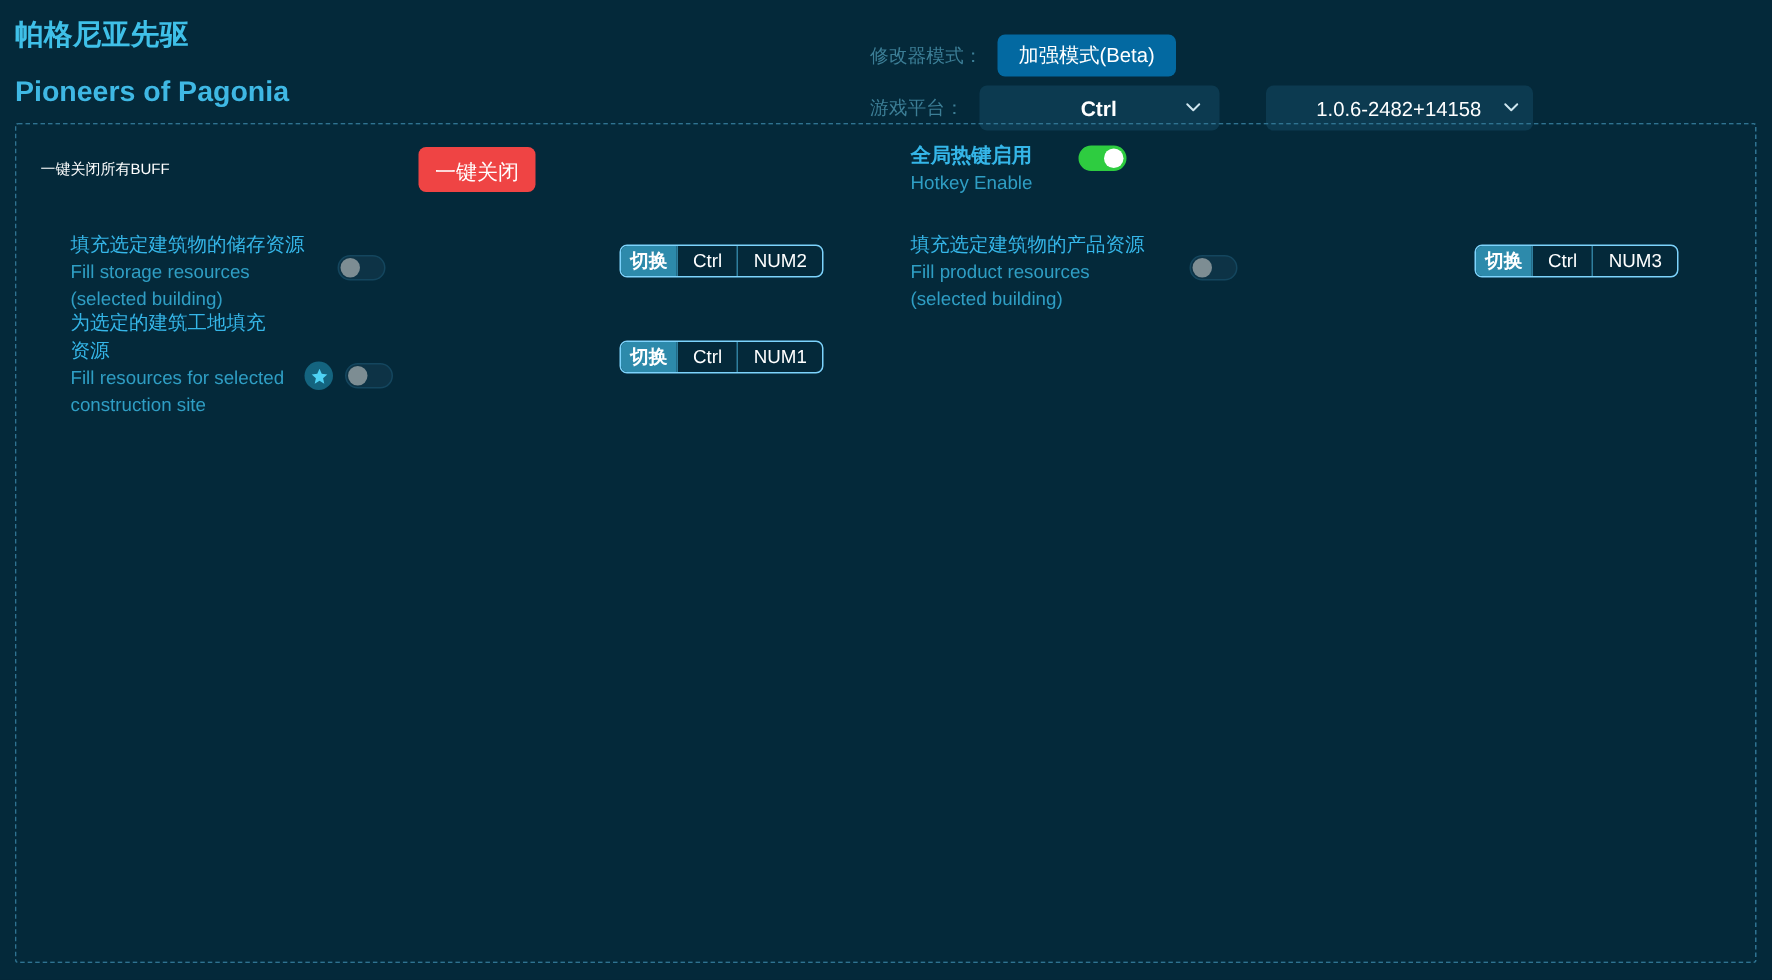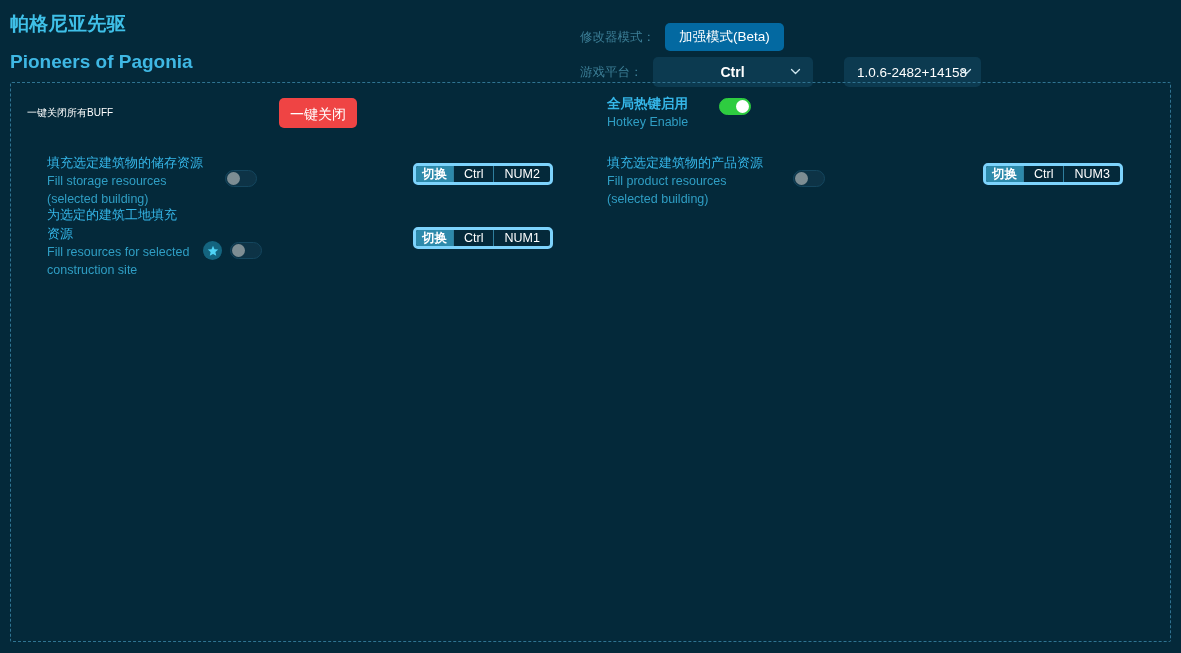--- a/index.html
+++ b/index.html
@@ -91,21 +91,21 @@
     display: flex;
     align-items: center;
     justify-content: center;
     cursor: pointer;
     color: #ffffff;
     font-size: 14px;
     font-weight: bold;
     white-space: nowrap;
   }
   .select-box.platform { width: 160px; }
-  .select-box.version  { width: 137px; margin-left: 31px; font-weight: normal; font-size: 13.5px; }
+  .select-box.version  { width: 178px; margin-left: 31px; font-weight: normal; font-size: 13.5px; }
   .select-box .chev {
     position: absolute;
     right: 12px;
     top: 50%;
     width: 11px;
     height: 11px;
     margin-top: -6px;
     pointer-events: none;
   }
   .select-box.version .chev { right: 9px; }
@@ -243,21 +243,21 @@
     justify-content: center;
     margin-right: 8px;
     cursor: pointer;
   }
   .star-badge svg { display: block; }
 
   
   .hkcombo {
     position: absolute;
     height: 22px;
-    border: 3px solid #7dd3fc;
+    border: 1px solid #7dd3fc;
     border-radius: 5px;
     display: flex;
     align-items: stretch;
     overflow: hidden;
     cursor: pointer;
     background: #04293a;
   }
   .hk-seg {
     display: flex;
     align-items: center;

